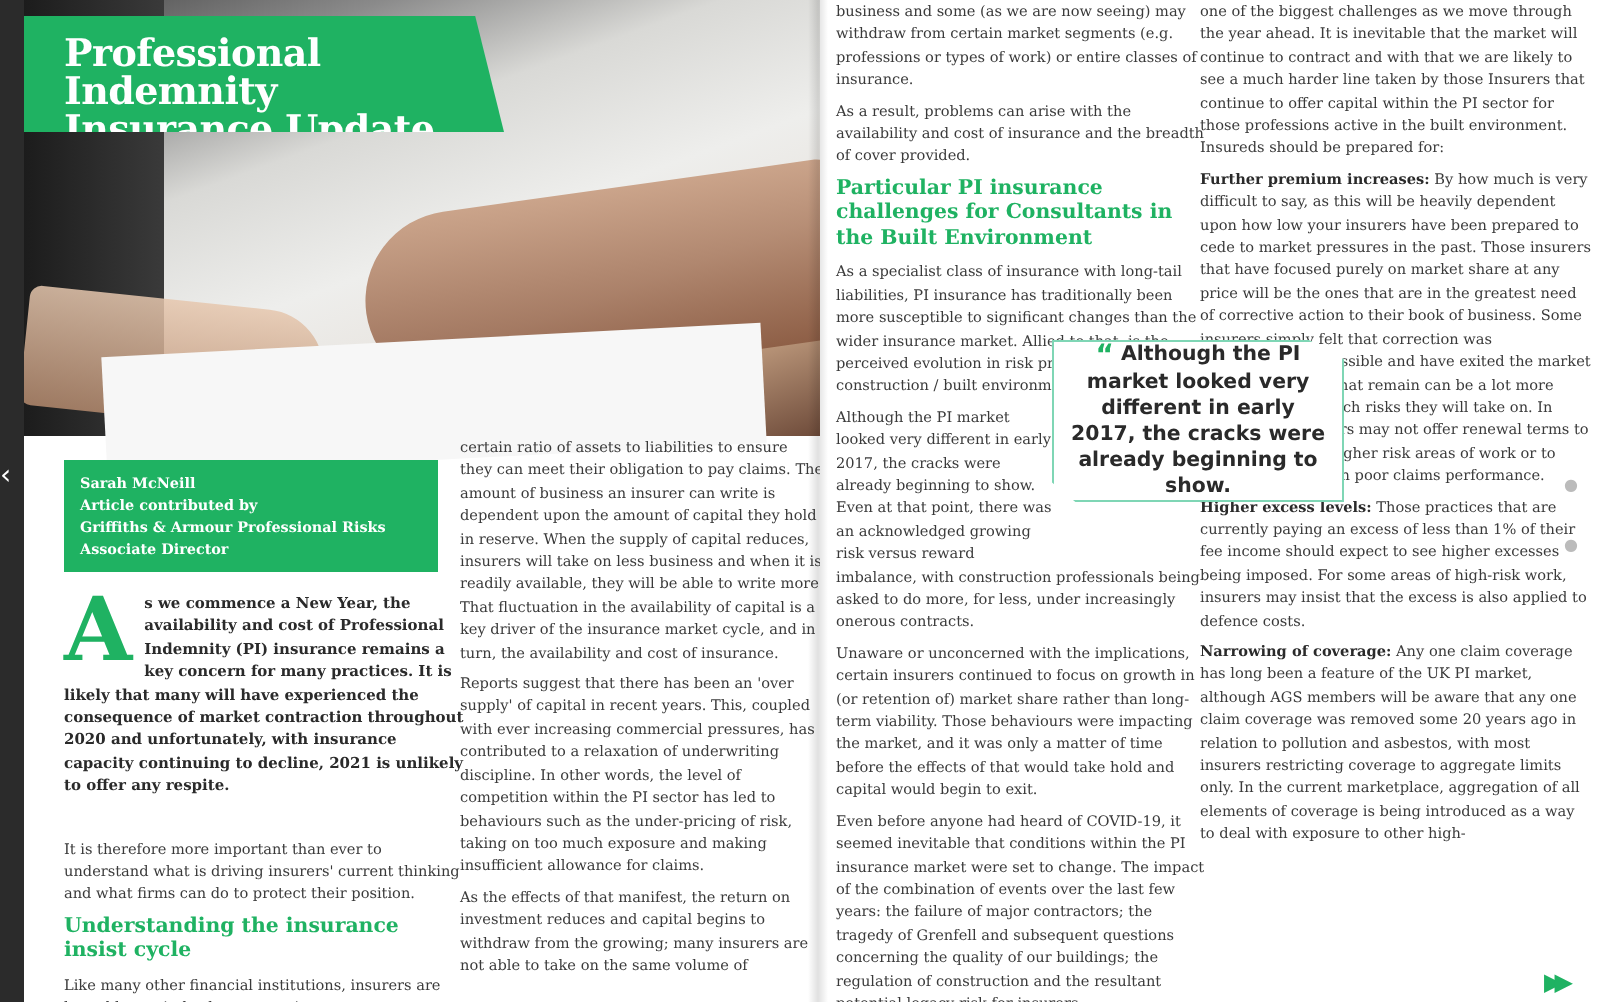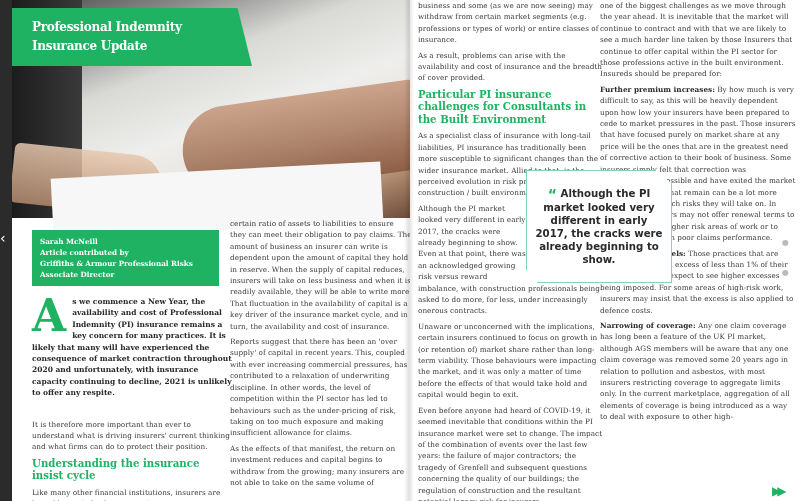--- a/index.html
+++ b/index.html
@@ -7,33 +7,33 @@
   .page-left { position:absolute; left:12px; top:0; width:398px; height:501px; background:#fff; overflow:hidden; }
   .page-right { position:absolute; left:410px; top:0; width:390px; height:501px; background:#fff; overflow:hidden; }
   .gutter { position:absolute; left:404px; top:0; width:10px; height:501px; background:linear-gradient(90deg, rgba(0,0,0,0) 0%, rgba(0,0,0,0.12) 50%, rgba(0,0,0,0) 100%); }
   .photo { position:absolute; left:0; top:0; width:398px; height:218px;
     background: linear-gradient(160deg, #4a4a4a 0%, #8a8a8a 18%, #d9d9d6 35%, #eeeeec 55%, #e8e4df 70%, #b89478 85%, #6e4b3a 100%); }
   .photo .arm1 { position:absolute; left:170px; top:95px; width:240px; height:90px; border-radius:60px 10px 10px 60px; background:linear-gradient(180deg,#c79c80,#8a5a42); transform:rotate(-8deg); opacity:.9; }
   .photo .arm2 { position:absolute; left:0px; top:150px; width:150px; height:60px; border-radius:10px 50px 50px 10px; background:linear-gradient(180deg,#e6c7ae,#b48a6e); transform:rotate(6deg); opacity:.85; }
   .photo .paper { position:absolute; left:40px; top:170px; width:330px; height:60px; background:#f7f7f7; transform:rotate(-3deg); }
   .photo .suit { position:absolute; left:0; top:0; width:70px; height:218px; background:linear-gradient(90deg,#1c1c1c,#3a3a3a); }
   .title-banner { position:absolute; left:12px; top:8px; width:240px; height:58px; background:#1fb262; clip-path:polygon(0 0, 94% 0, 100% 100%, 0 100%); }
-  .title-banner .t { position:absolute; left:20px; top:10px; font-family:"DejaVu Serif", serif; font-weight:bold; font-size:12px; line-height:19px; color:#fff; letter-spacing:-0.3px; }
+  .title-banner .t { position:absolute; left:20px; top:10px; font-family:"DejaVu Serif", serif; font-weight:bold; font-size:19px; line-height:19px; color:#fff; letter-spacing:-0.3px; }
   .col { position:absolute; font-size:7.3px; line-height:11.4px; color:#3a3a3a; }
   .col p { margin:0 0 4px 0; }
   .col1 { left:20px; top:218px; width:200px; }
   .col2 { left:218px; top:218px; width:182px; }
   .col3 { left:8px; top:0; width:186px; }
   .col4 { left:190px; top:0; width:196px; }
   .contrib { margin-top:12px; background:#1fb262; color:#fff; font-weight:bold; font-size:7.2px; line-height:11px; padding:6px 8px 6px 8px; width:171px; }
   .contrib div { white-space:nowrap; }
   .lead { margin-top:10px; font-weight:bold; font-size:7.5px; line-height:11.4px; color:#2a2a2a; }
   .dropcap { float:left; font-size:44px; line-height:36px; font-weight:bold; color:#1fb262; margin:2px 6px 0 0; font-family:"DejaVu Serif", serif; }
   .h2 { color:#1fb262; font-weight:bold; font-size:10.2px; line-height:12.5px; margin:4px 0 5px 0; }
-  .quote { position:absolute; left:116px; top:170px; width:132px; padding:16px 6px; border:1.5px solid #7fd6b5; background:#fff; font-family:"DejaVu Sans", sans-serif; font-weight:bold; font-size:10.2px; line-height:13px; color:#2a2a2a; text-align:center; clip-path:polygon(0 0, 88% 0, 100% 12%, 100% 100%, 8% 100%, 0 88%); }
+  .quote { position:absolute; left:116px; top:170px; width:132px; padding:0 6px; border:1.5px solid #7fd6b5; background:#fff; font-family:"DejaVu Sans", sans-serif; font-weight:bold; font-size:10.2px; line-height:13px; color:#2a2a2a; text-align:center; clip-path:polygon(0 0, 88% 0, 100% 12%, 100% 100%, 8% 100%, 0 88%); }
   .quote .qm { color:#1fb262; font-size:14px; vertical-align:-2px; }
   .b { font-weight:bold; color:#2a2a2a; }
   .wrap-right { float:right; width:78px; height:78px; }
   .next-arrow { position:absolute; left:772px; top:484px; font-family:"DejaVu Sans", sans-serif; font-weight:bold; font-size:12px; color:#1fb262; letter-spacing:-4px; }
   .nav-left { position:absolute; left:0; top:230px; width:12px; height:60px; color:#fff; font-family:"DejaVu Sans", sans-serif; font-size:14px; }
   .side-dots { position:absolute; left:782px; top:228px; width:10px; color:#bbb; font-size:8px; line-height:30px; font-family:"DejaVu Sans", sans-serif; }
 </style>
 </head>
 <body>
 

